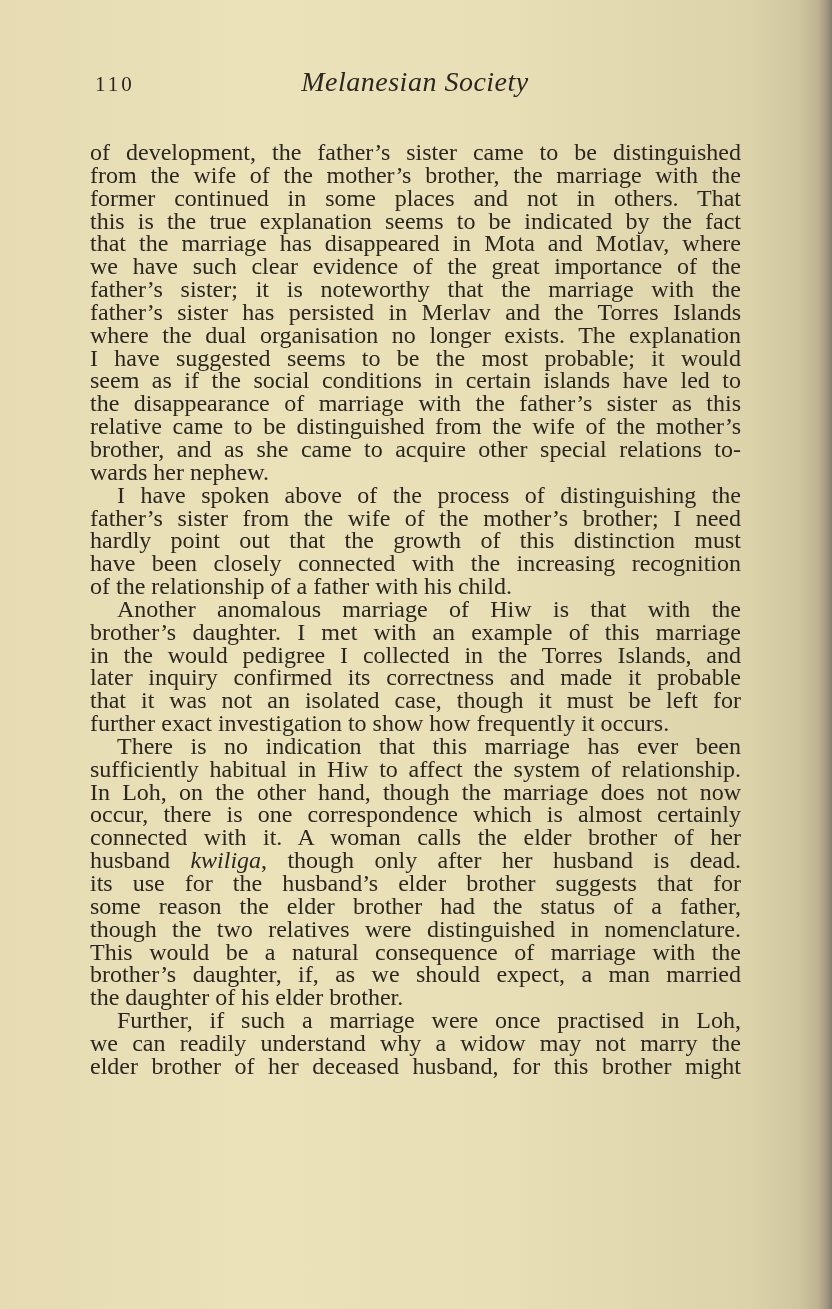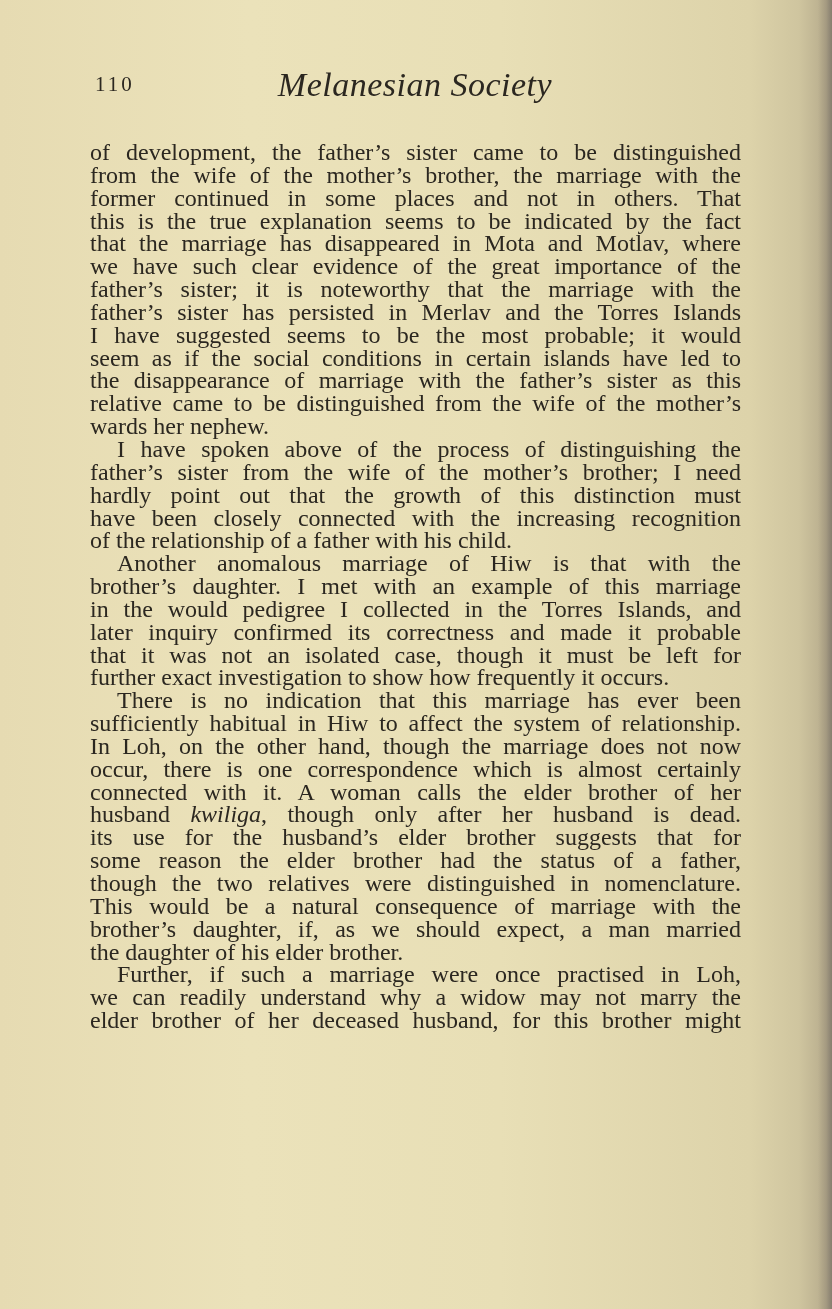--- a/index.html
+++ b/index.html
@@ -37,21 +37,21 @@
     font-size: 21px;
     letter-spacing: 3px;
   }
   .running-title {
     position: absolute;
     left: 90px;
     width: 650px;
     top: 0px;
     text-align: center;
     font-style: italic;
-    font-size: 34px;
+    font-size: 28px;
     letter-spacing: 0.5px;
   }
   .body-text {
     position: absolute;
     left: 90px;
     top: 141px;
     width: 651px;
     font-size: 24px;
     line-height: 22.85px;
     text-align: justify;
@@ -85,24 +85,26 @@
 
 <div class="body-text">
   <span class="line">of development, the father’s sister came to be distinguished</span>
   <span class="line">from the wife of the mother’s brother, the marriage with the</span>
   <span class="line">former continued in some places and not in others.  That</span>
   <span class="line">this is the true explanation seems to be indicated by the fact</span>
   <span class="line">that the marriage has disappeared in Mota and Motlav, where</span>
   <span class="line">we have such clear evidence of the great importance of the</span>
   <span class="line">father’s sister; it is noteworthy that the marriage with the</span>
   <span class="line">father’s sister has persisted in Merlav and the Torres Islands</span>
+  <span class="line">where the dual organisation no longer exists.  The explanation</span>
   <span class="line">I have suggested seems to be the most probable; it would</span>
   <span class="line">seem as if the social conditions in certain islands have led to</span>
   <span class="line">the disappearance of marriage with the father’s sister as this</span>
   <span class="line">relative came to be distinguished from the wife of the mother’s</span>
+  <span class="line">brother, and as she came to acquire other special relations to-</span>
   <span class="line last">wards her nephew.</span>
   <span class="line indent">I have spoken above of the process of distinguishing the</span>
   <span class="line">father’s sister from the wife of the mother’s brother; I need</span>
   <span class="line">hardly point out that the growth of this distinction must</span>
   <span class="line">have been closely connected with the increasing recognition</span>
   <span class="line last">of the relationship of a father with his child.</span>
   <span class="line indent">Another anomalous marriage of Hiw is that with the</span>
   <span class="line">brother’s daughter.  I met with an example of this marriage</span>
   <span class="line">in the would pedigree I collected in the Torres Islands, and</span>
   <span class="line">later inquiry confirmed its correctness and made it probable</span>

